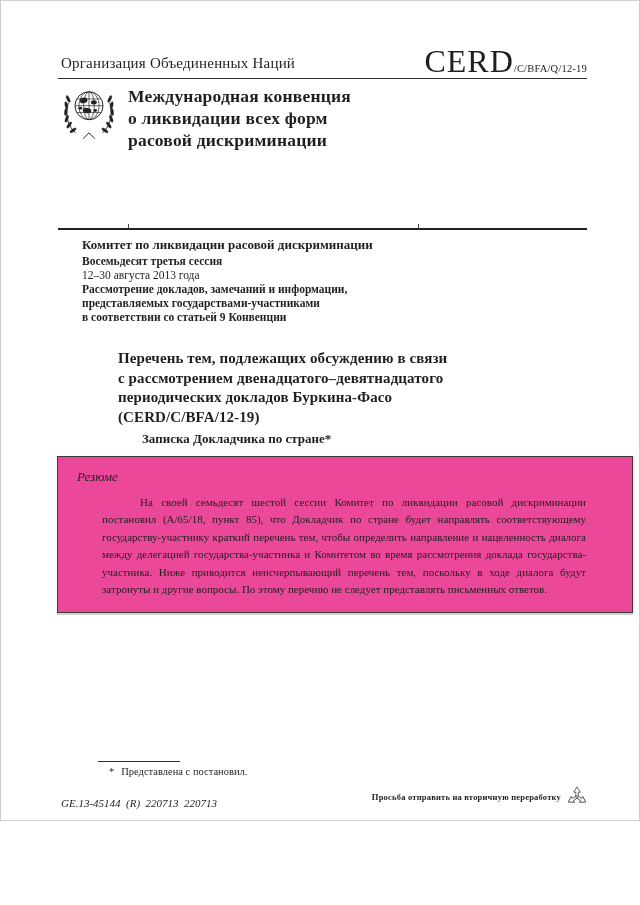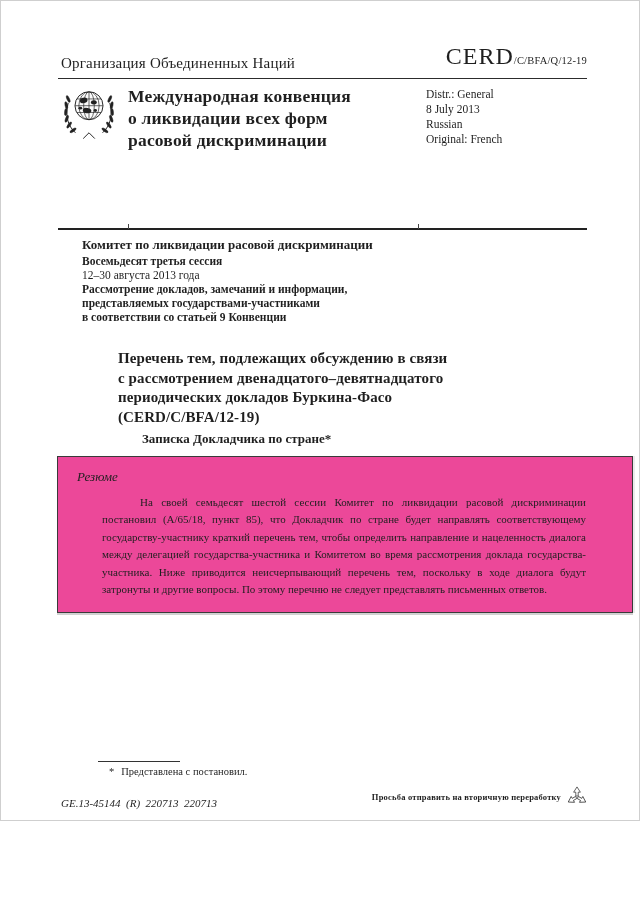--- a/index.html
+++ b/index.html
@@ -11,21 +11,21 @@
     border:1px solid #cfcfcf;
     font-family:"Liberation Serif","DejaVu Serif",serif;
     color:#1f1f1f;
     overflow:hidden;
   }
   .abs{position:absolute;}
 
   
   .org-name{left:60px;top:54px;font-size:15px;letter-spacing:.2px;}
   .doc-symbol{right:52px;top:42px;display:flex;align-items:baseline;justify-content:flex-end;}
-  .doc-symbol .big{font-size:24px;letter-spacing:1px;}
+  .doc-symbol .big{font-size:32px;letter-spacing:1px;}
   .doc-symbol .small{font-size:10.5px;letter-spacing:.2px;}
   .rule-thin{left:57px;right:52px;top:77px;height:1px;background:#2c2c2c;}
   .emblem{left:59px;top:80px;width:58px;height:62px;}
   .convention-title{
     left:127px;top:84px;
     font-size:17.5px;font-weight:bold;line-height:22px;
     white-space:pre-line;letter-spacing:.2px;
   }
   .distr-block{left:425px;top:86px;font-size:11.5px;line-height:15px;white-space:pre-line;}
 
@@ -122,24 +122,20 @@
       <ellipse cx="70" cy="43" rx="6" ry="4.5"></ellipse>
       <ellipse cx="56" cy="60" rx="9" ry="5.5" transform="rotate(10 56 60)"></ellipse>
       <ellipse cx="73" cy="60" rx="3.5" ry="3"></ellipse>
       <ellipse cx="42" cy="55" rx="4" ry="3"></ellipse>
     </g>
   </svg>
 
   <div class="abs convention-title">Международная конвенция
 о ликвидации всех форм
 расовой дискриминации</div>
-  <div class="abs distr-block">Distr.: General
-8 July 2013
-Russian
-Original: French</div>
 
   <div class="abs rule-thick"></div>
   <div class="abs tick t1"></div>
   <div class="abs tick t2"></div>
 
   <div class="abs committee">
     <div class="name">Комитет по ликвидации расовой дискриминации</div>
     <div class="session">Восемьдесят третья сессия</div>
     <div>12–30 августа 2013 года</div>
     <div class="agenda-title">Рассмотрение докладов, замечаний и информации,

